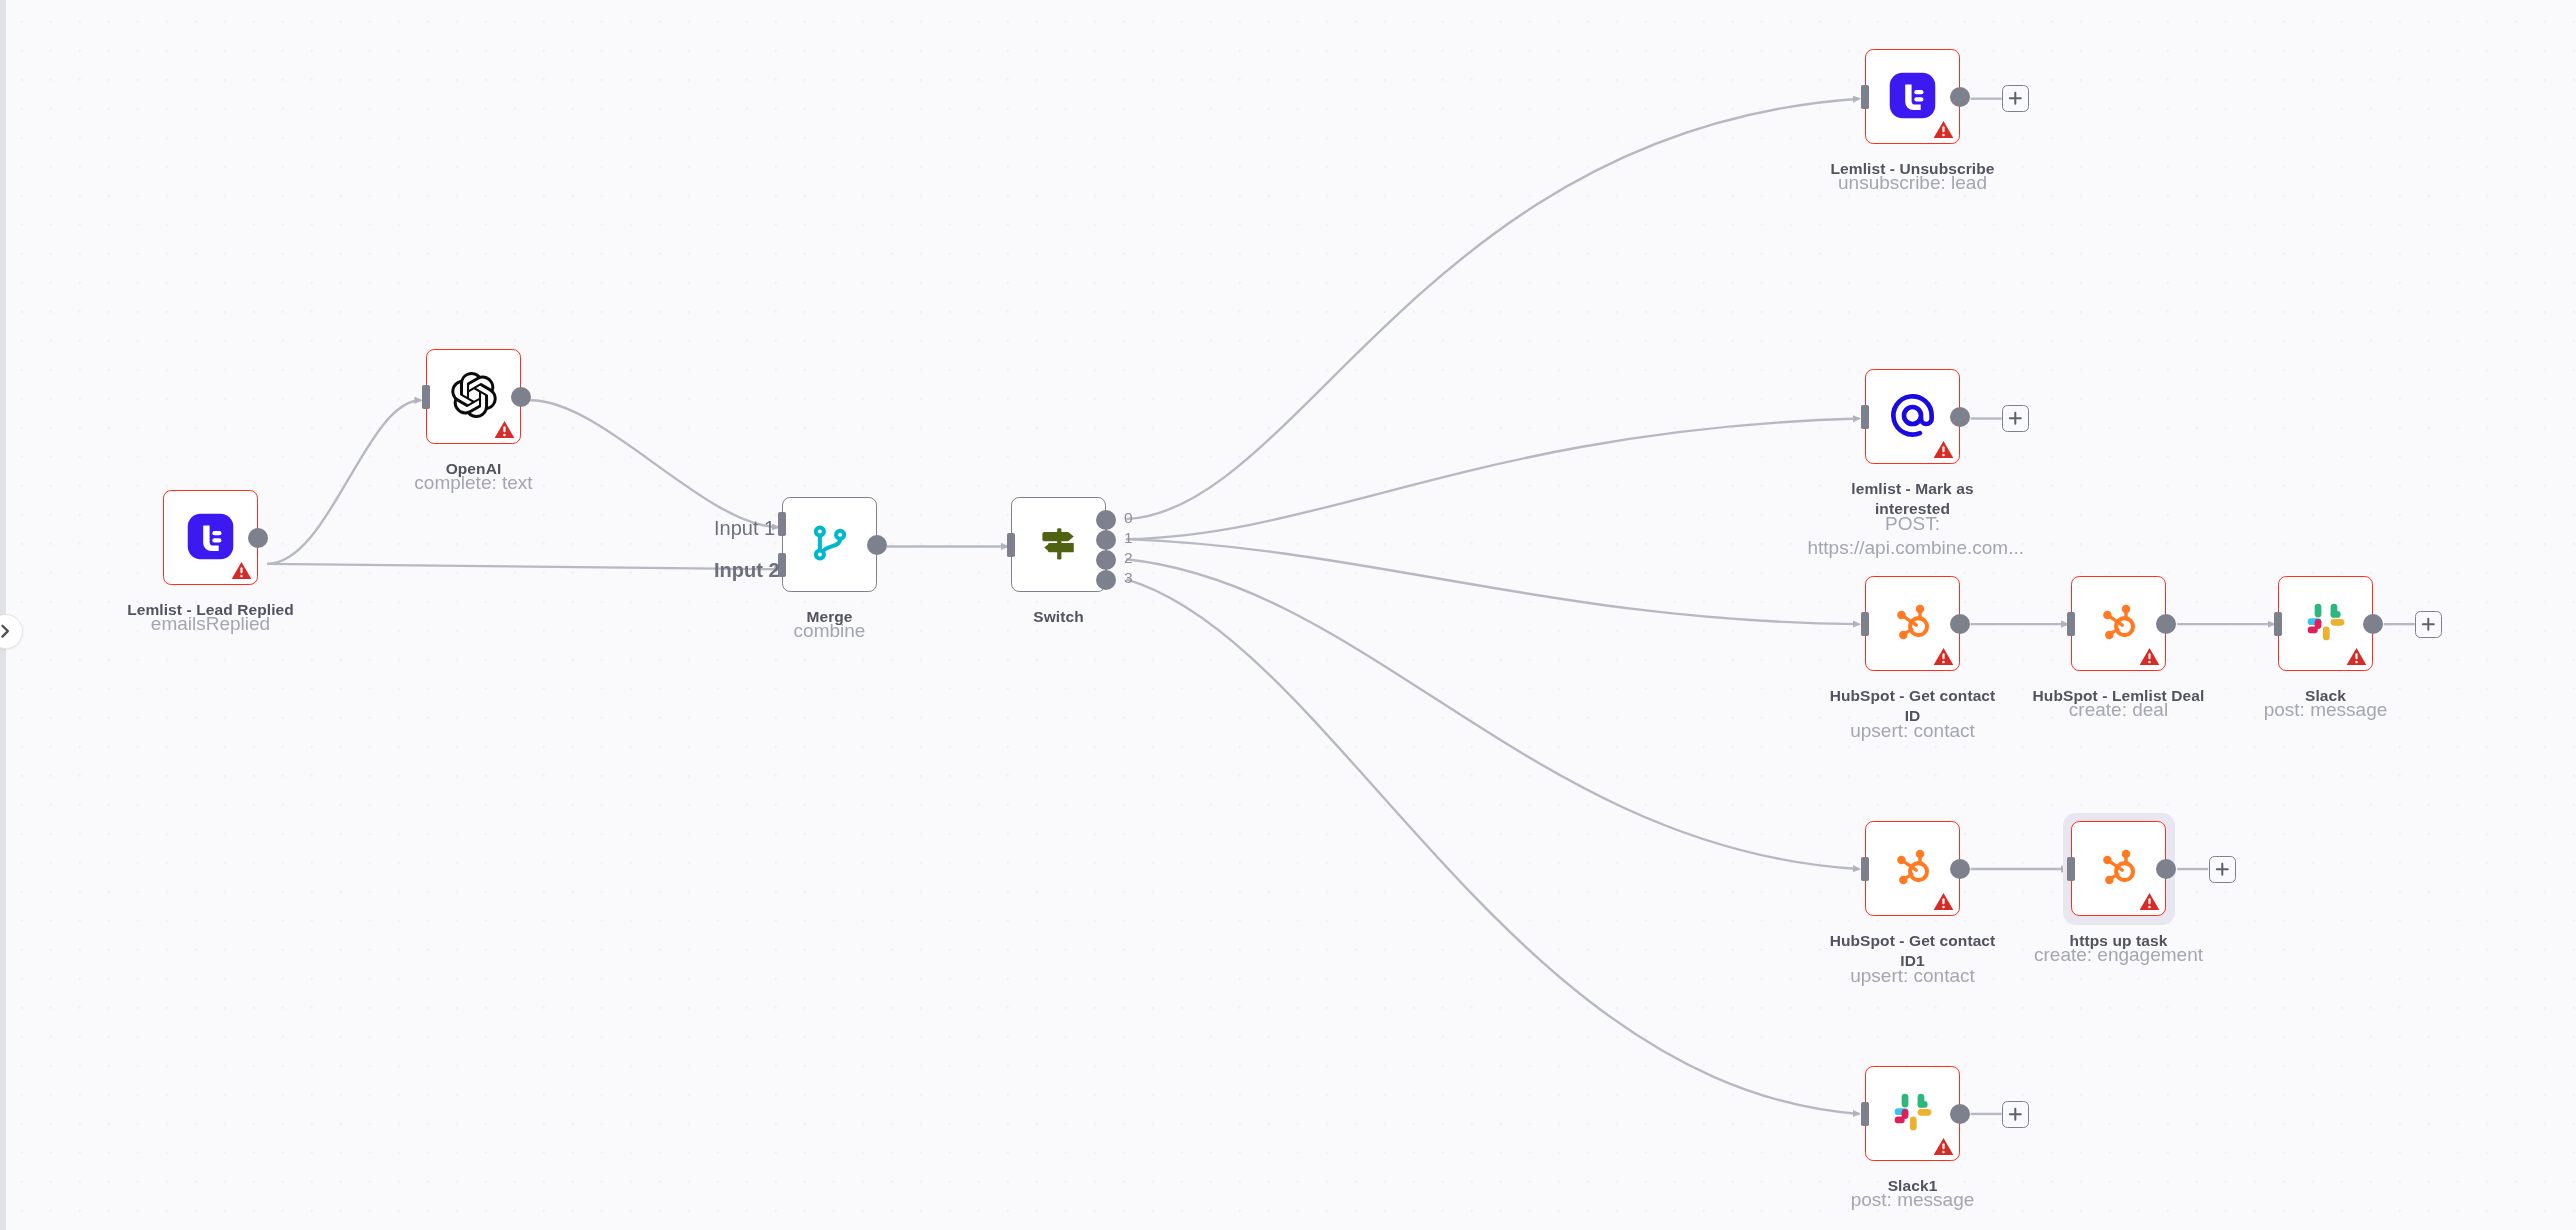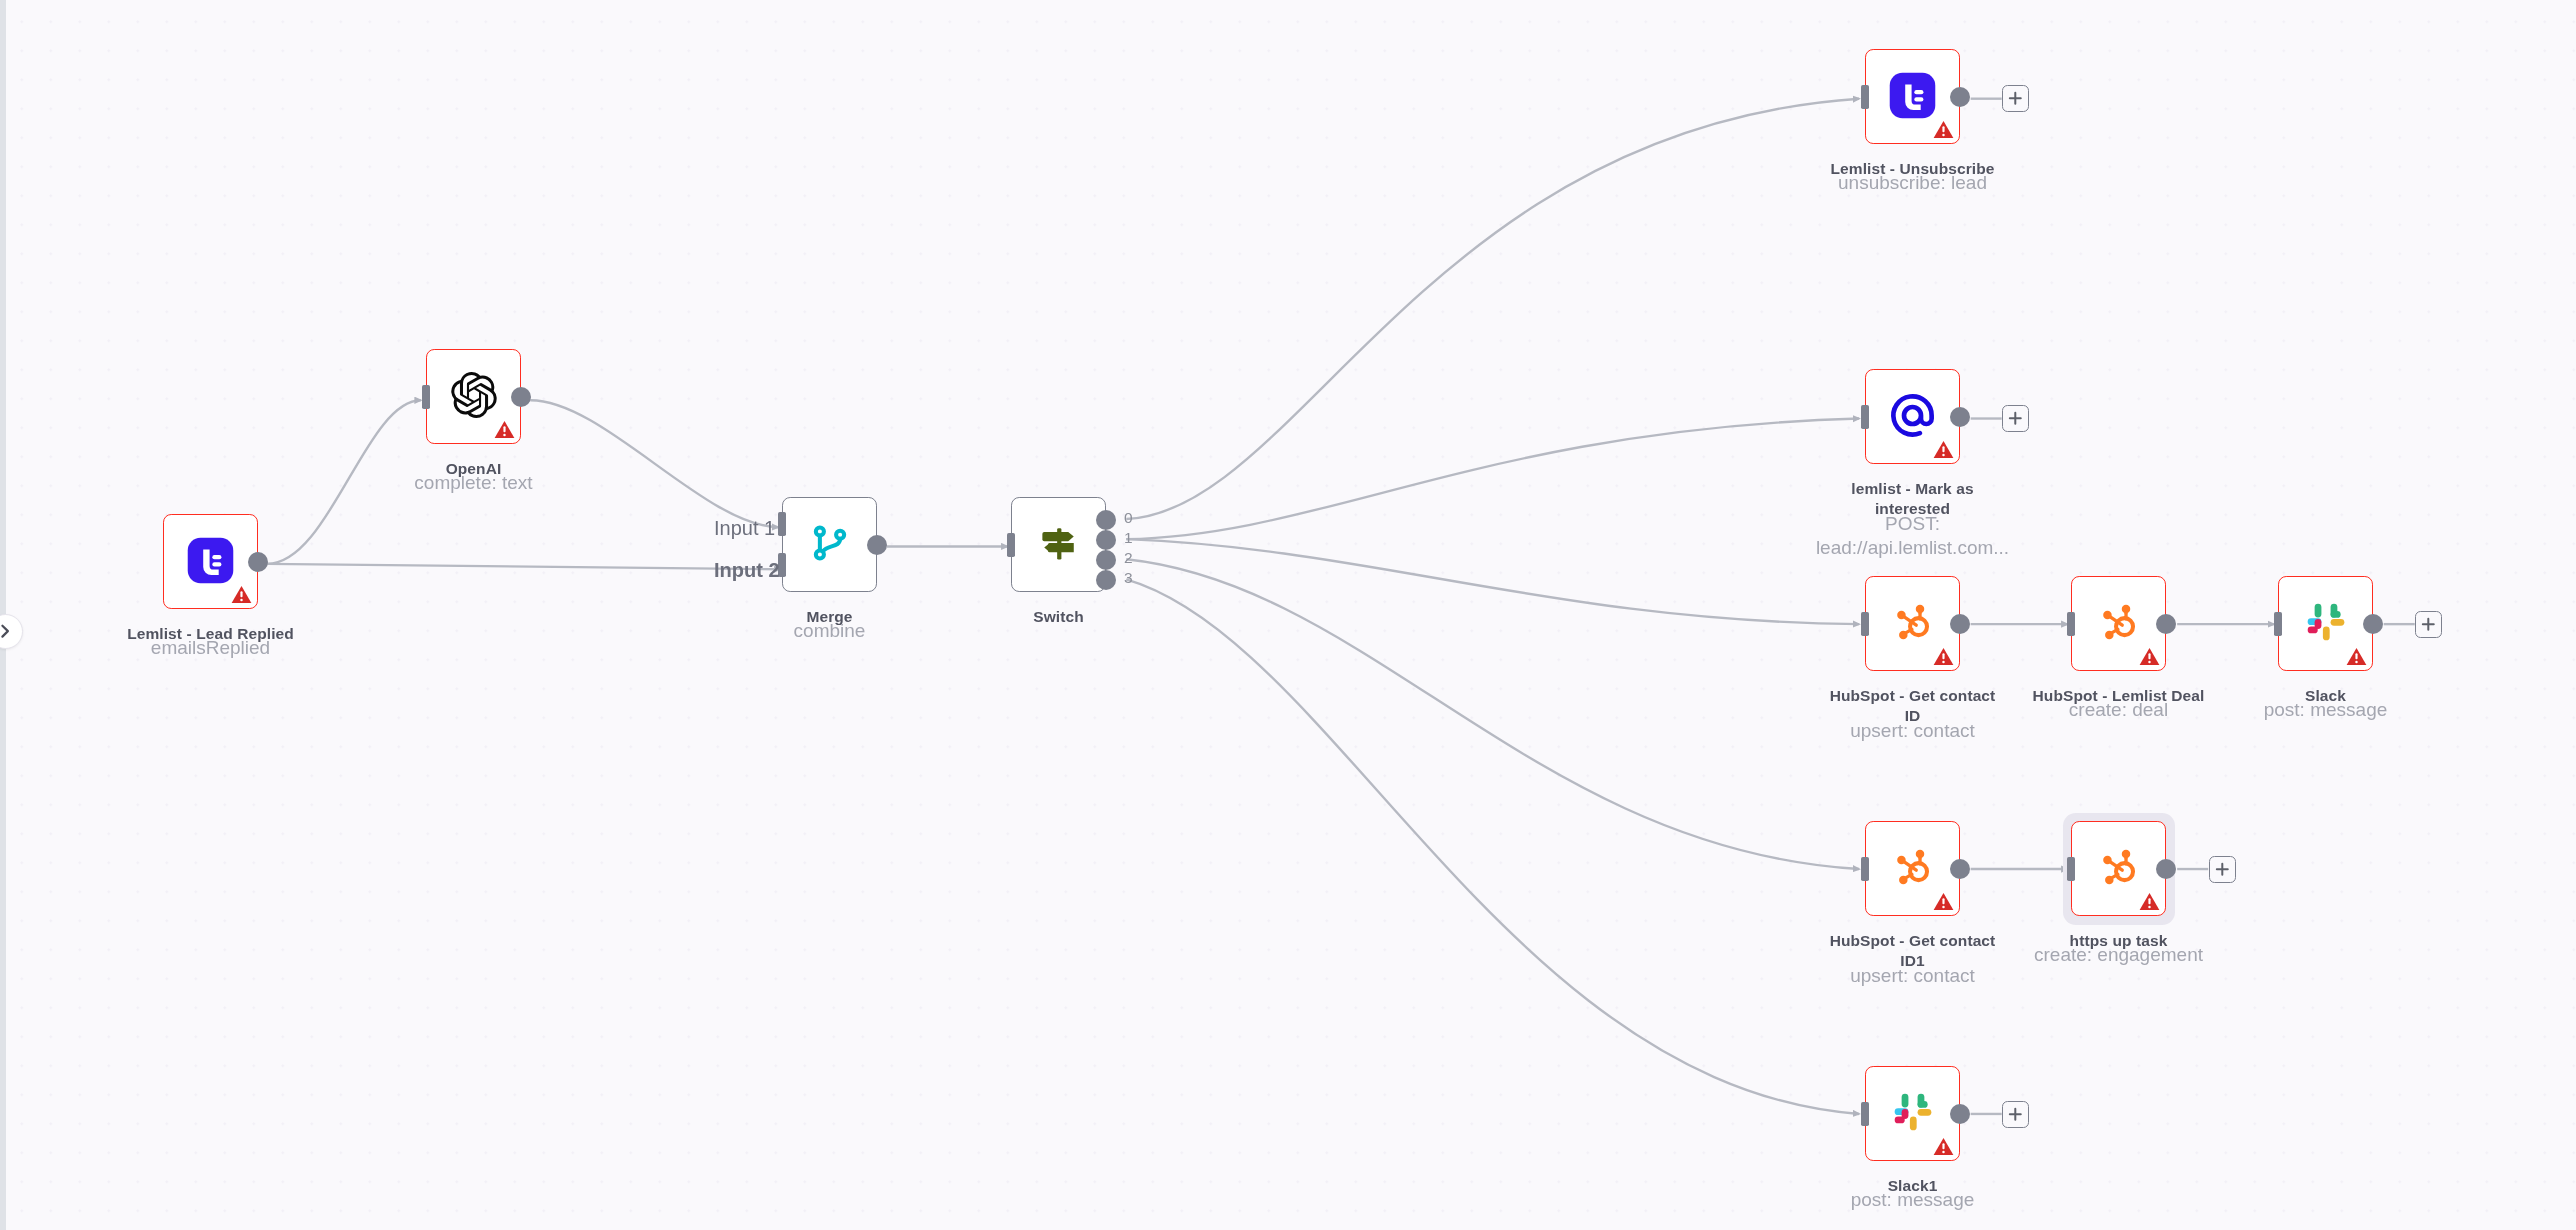--- a/index.html
+++ b/index.html
@@ -194,21 +194,21 @@
       <path d="M 2156,951 L 2262,951" marker-end="url(#arrow)"></path>
 
       <path d="M 2156,108 L 2190,108"></path>
       <path d="M 2156,458 L 2190,458"></path>
       <path d="M 2608,683 L 2642,683"></path>
       <path d="M 2382,951 L 2416,951"></path>
       <path d="M 2156,1219 L 2190,1219"></path>
     </g>
   </svg>
 
-  <div class="node" style="left:163px; top:514px;">
+  <div class="node" style="left:163px; top:490px;">
     <div class="node-box">
       <span class="node-icon">
         <svg width="51" height="51" viewBox="0 0 56 56">
           <rect x="3" y="3" width="50" height="50" rx="14" fill="#3c19f0"></rect>
           <path d="M20 16 h7 v18 a4 4 0 0 0 4 4 h6 v6 h-8 a9 9 0 0 1 -9 -9 z" fill="#ffffff"></path>
           <rect x="30" y="22" width="10" height="4.6" rx="2.3" fill="#ffffff"></rect>
           <rect x="30" y="30" width="10" height="4.6" rx="2.3" fill="#ffffff"></rect>
         </svg>
       </span>
       <span class="node-warn">
@@ -333,21 +333,21 @@
       <span class="node-warn">
         <svg width="21" height="19" viewBox="0 0 23 21">
           <path d="M11.5 1 L22.4 20 L0.6 20 Z" fill="#d62b27"></path>
           <rect x="10.3" y="7" width="2.4" height="6.6" rx="1.1" fill="#ffffff"></rect>
           <circle cx="11.5" cy="16.5" r="1.35" fill="#ffffff"></circle>
         </svg>
       </span>
       <span class="port-out"></span>
     </div>
     <div class="node-label">lemlist - Mark as interested</div>
-    <div class="node-sub l2">POST: lead://api.lemlist.com...</div>
+    <div class="node-sub l2">POST: https://api.combine.com...</div>
   </div>
   <div class="plus-btn" style="left:2002px; top:405px;">
     <svg width="14.6" height="14.6" viewBox="0 0 16 16">
       <path d="M8 2 V14 M2 8 H14" stroke="#5d6069" stroke-width="2.2" stroke-linecap="round"></path>
     </svg>
   </div>
 
   <div class="node" style="left:1865px; top:576px;">
     <div class="node-box">
       <span class="port-in"></span>

